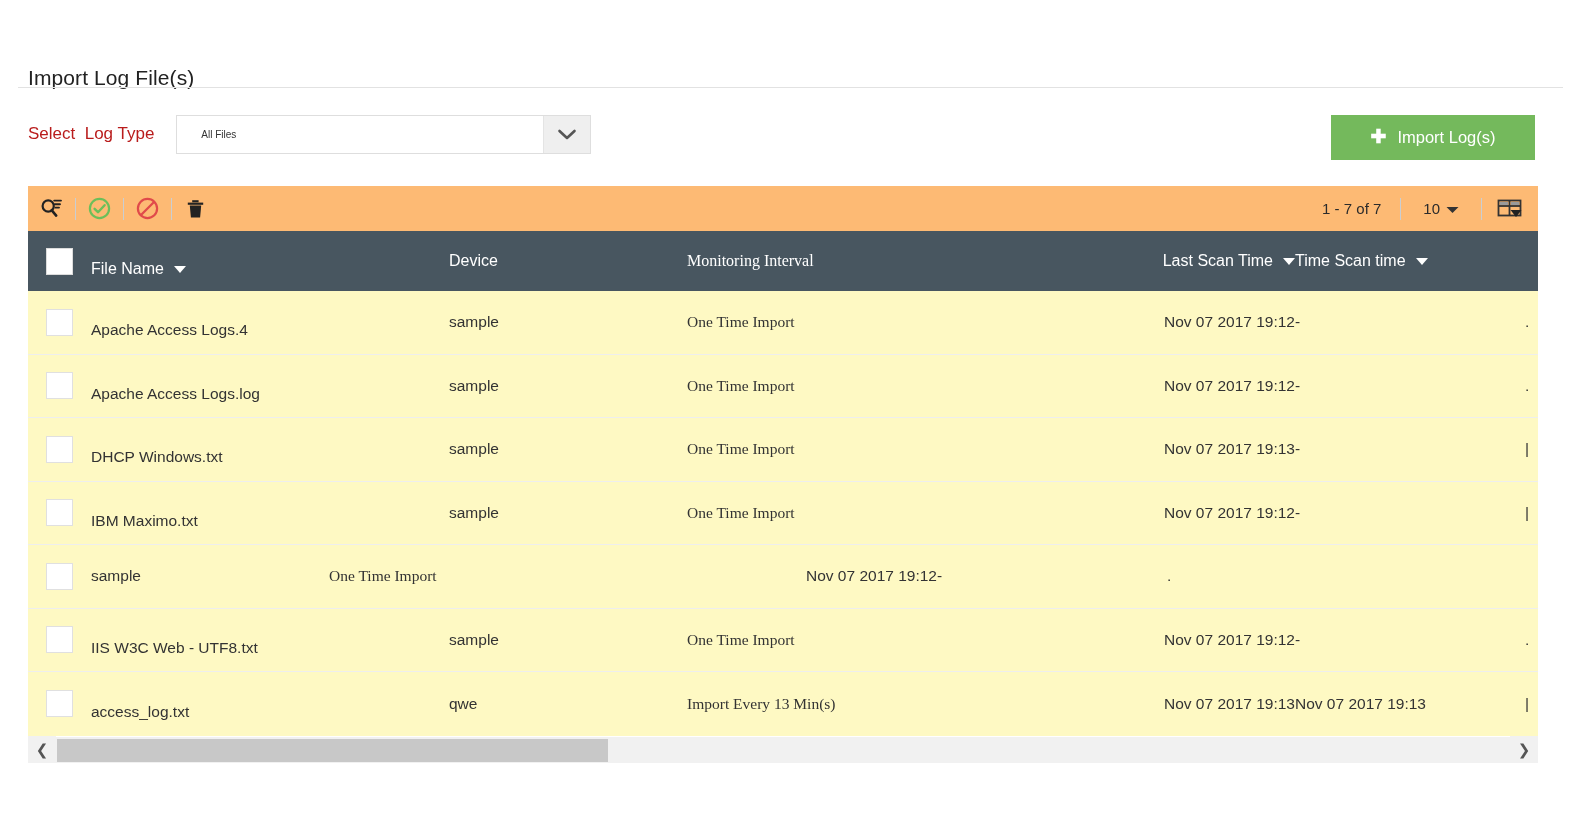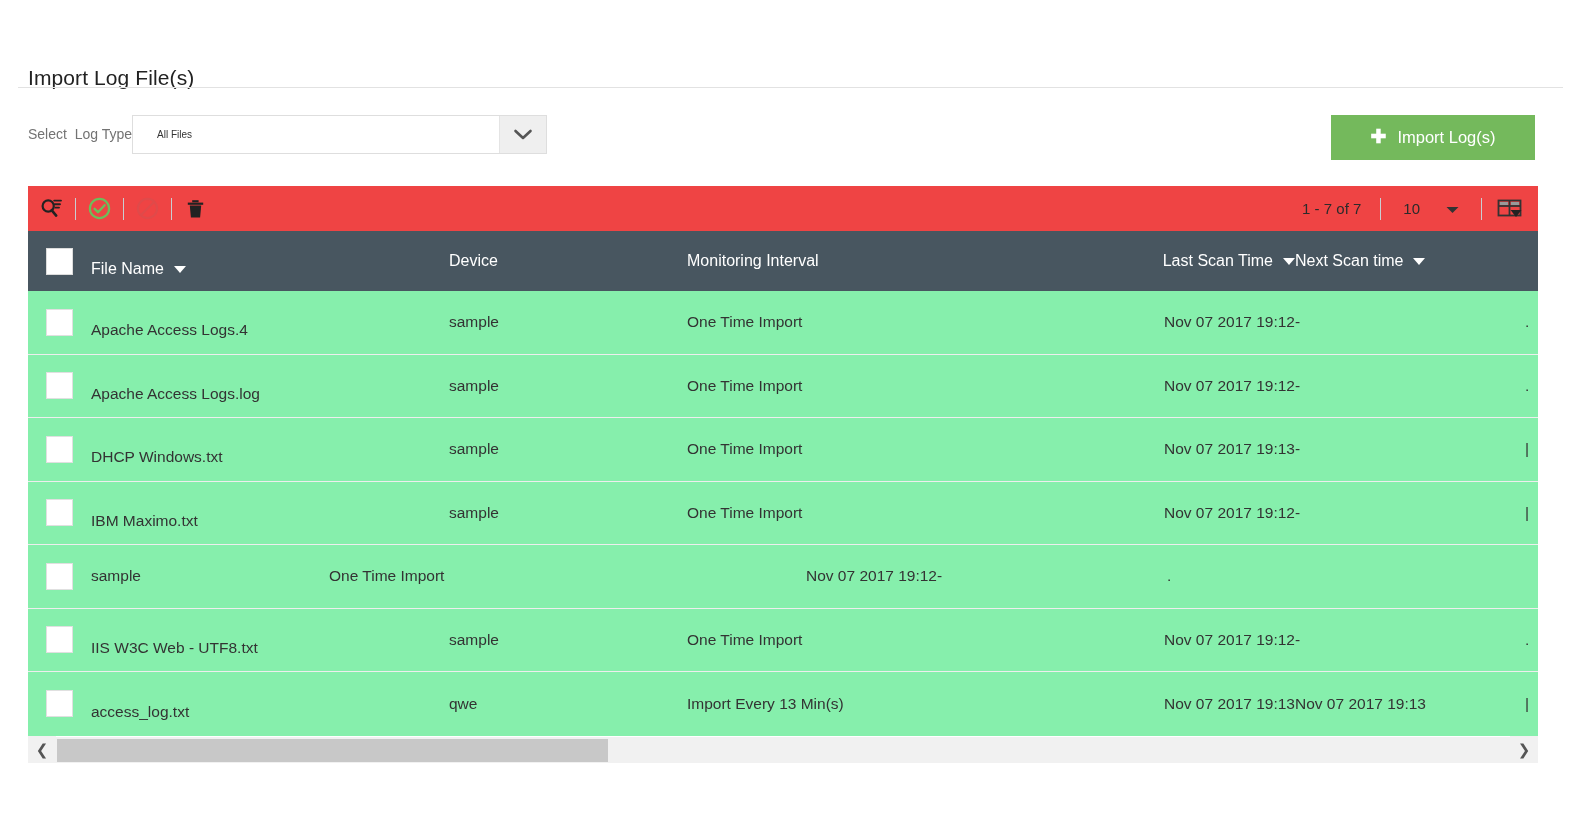--- a/index.html
+++ b/index.html
@@ -32,22 +32,23 @@
 
   
   .filter-row {
     position: absolute;
     left: 28px; top: 113px;
     display: flex;
     align-items: center;
     height: 42px;
   }
   .filter-label {
-    font-size: 14px;
-    color: #737373;
+    font-size: 17px;
+    color: #b91c1c;
+    margin-right: 22px;
     white-space: pre;
   }
   .select-box {
     position: relative;
     width: 415px; height: 39px;
     border: 1px solid #dedede;
     background: #ffffff;
     display: flex;
     align-items: center;
     cursor: pointer;
@@ -98,21 +99,21 @@
   
   .grid {
     position: absolute;
     left: 28px; top: 186px;
     width: 1510px;
   }
 
   
   .grid-toolbar {
     height: 45px;
-    background: #ef4444;
+    background: #fdba74;
     display: flex;
     align-items: center;
     justify-content: space-between;
     padding: 0 0 0 0;
   }
   .toolbar-left { display: flex; align-items: center; height: 100%; }
   .tb-btn {
     width: 47px; height: 45px;
     display: flex; align-items: center; justify-content: center;
     cursor: pointer;
@@ -122,21 +123,21 @@
   .tb-sep { width: 1px; height: 22px; background: #c9ced2; }
 
   .toolbar-right { display: flex; align-items: center; height: 100%; }
   .page-count {
     font-size: 15px;
     color: #2b2b2b;
     padding: 0 19px 0 14px;
     white-space: pre;
   }
   .page-size {
-    display: flex; align-items: center; gap: 26px;
+    display: flex; align-items: center; gap: 6px;
     font-size: 15px; color: #2b2b2b;
     padding: 0 22px;
     cursor: pointer;
     height: 100%;
   }
   .col-chooser {
     width: 56px; height: 45px;
     display: flex; align-items: center; justify-content: center;
     cursor: pointer;
   }
@@ -154,42 +155,42 @@
     display: flex;
     align-items: center;
     gap: 10px;
     height: 100%;
     white-space: nowrap;
     overflow: hidden;
   }
   .cb-cell { width: 63px; display: flex; align-items: center; justify-content: center; flex: none; }
   .c-name   { width: 358px; flex: none; margin-top: 16px; }
   .c-device { width: 238px; flex: none; text-align: right; }
-  .c-interval { width: 373px; flex: none; }
+  .c-interval { width: 373px; flex: none; font-family: Liberation Serif, serif; }
   .c-last   { width: 235px; flex: none; justify-content: flex-end; }
   .c-next   { width: 230px; flex: none; }
   .c-extra  { width: 13px; flex: none; overflow: hidden; }
 
   .checkbox {
     width: 27px; height: 27px;
     background: #ffffff;
     border: 1px solid #dcdcdc;
     display: block;
     cursor: pointer;
   }
   .sort-caret {
     width: 0; height: 0;
     border-left: 6px solid transparent;
     border-right: 6px solid transparent;
     border-top: 7px solid #ffffff;
     display: inline-block;
   }
 
   
-  .grid-body { background: #86efac; }
+  .grid-body { background: #fef9c3; }
   .row {
     display: flex;
     align-items: center;
     height: 63.5px;
     border-bottom: 1px solid #eeeeee;
     font-size: 15.5px;
     color: #333333;
   }
   .row:last-child { border-bottom: none; }
   .cell {
@@ -345,21 +346,21 @@
         <span>Device</span>
       </div>
       <div class="hcell c-interval">
         <span>Monitoring Interval</span>
       </div>
       <div class="hcell c-last">
         <span>Last Scan Time</span>
         <span class="sort-caret"></span>
       </div>
       <div class="hcell c-next">
-        <span>Next Scan time</span>
+        <span>Time Scan time</span>
         <span class="sort-caret"></span>
       </div>
       <div class="hcell c-extra"></div>
     </div>
 
     <div class="grid-body">
 
       <div class="row">
         <div class="cell cb-cell">
             <span class="checkbox"></span>

